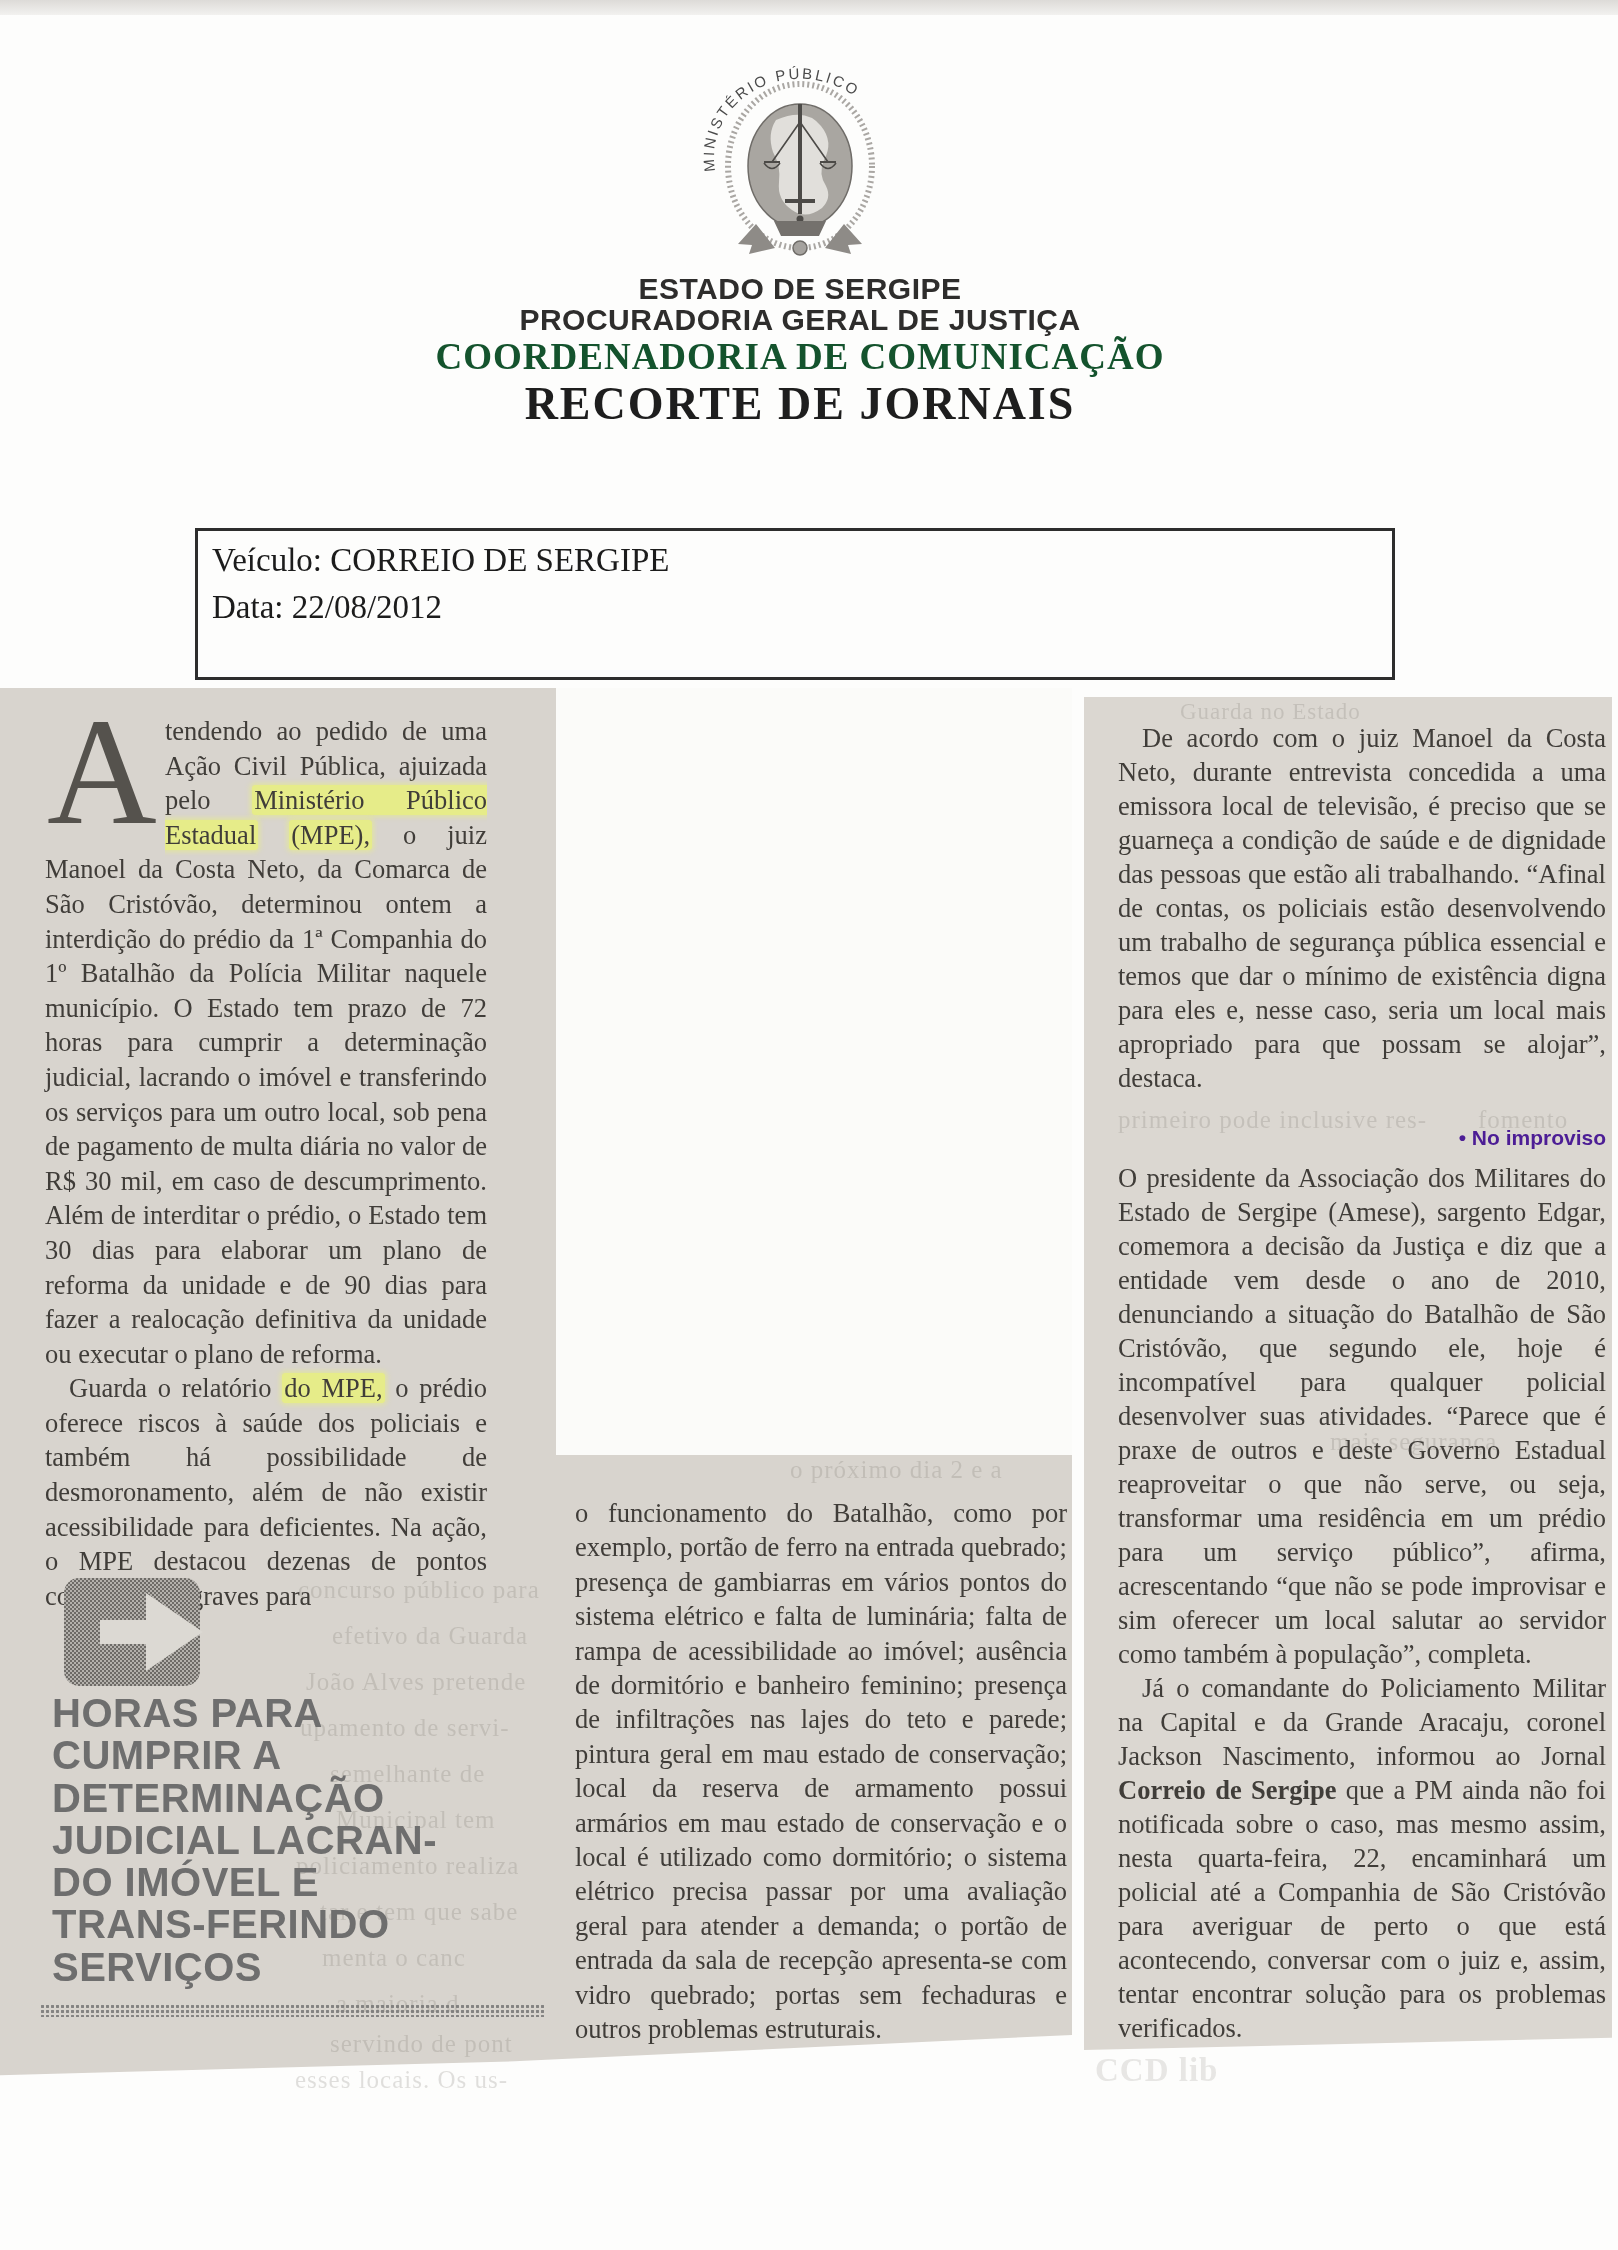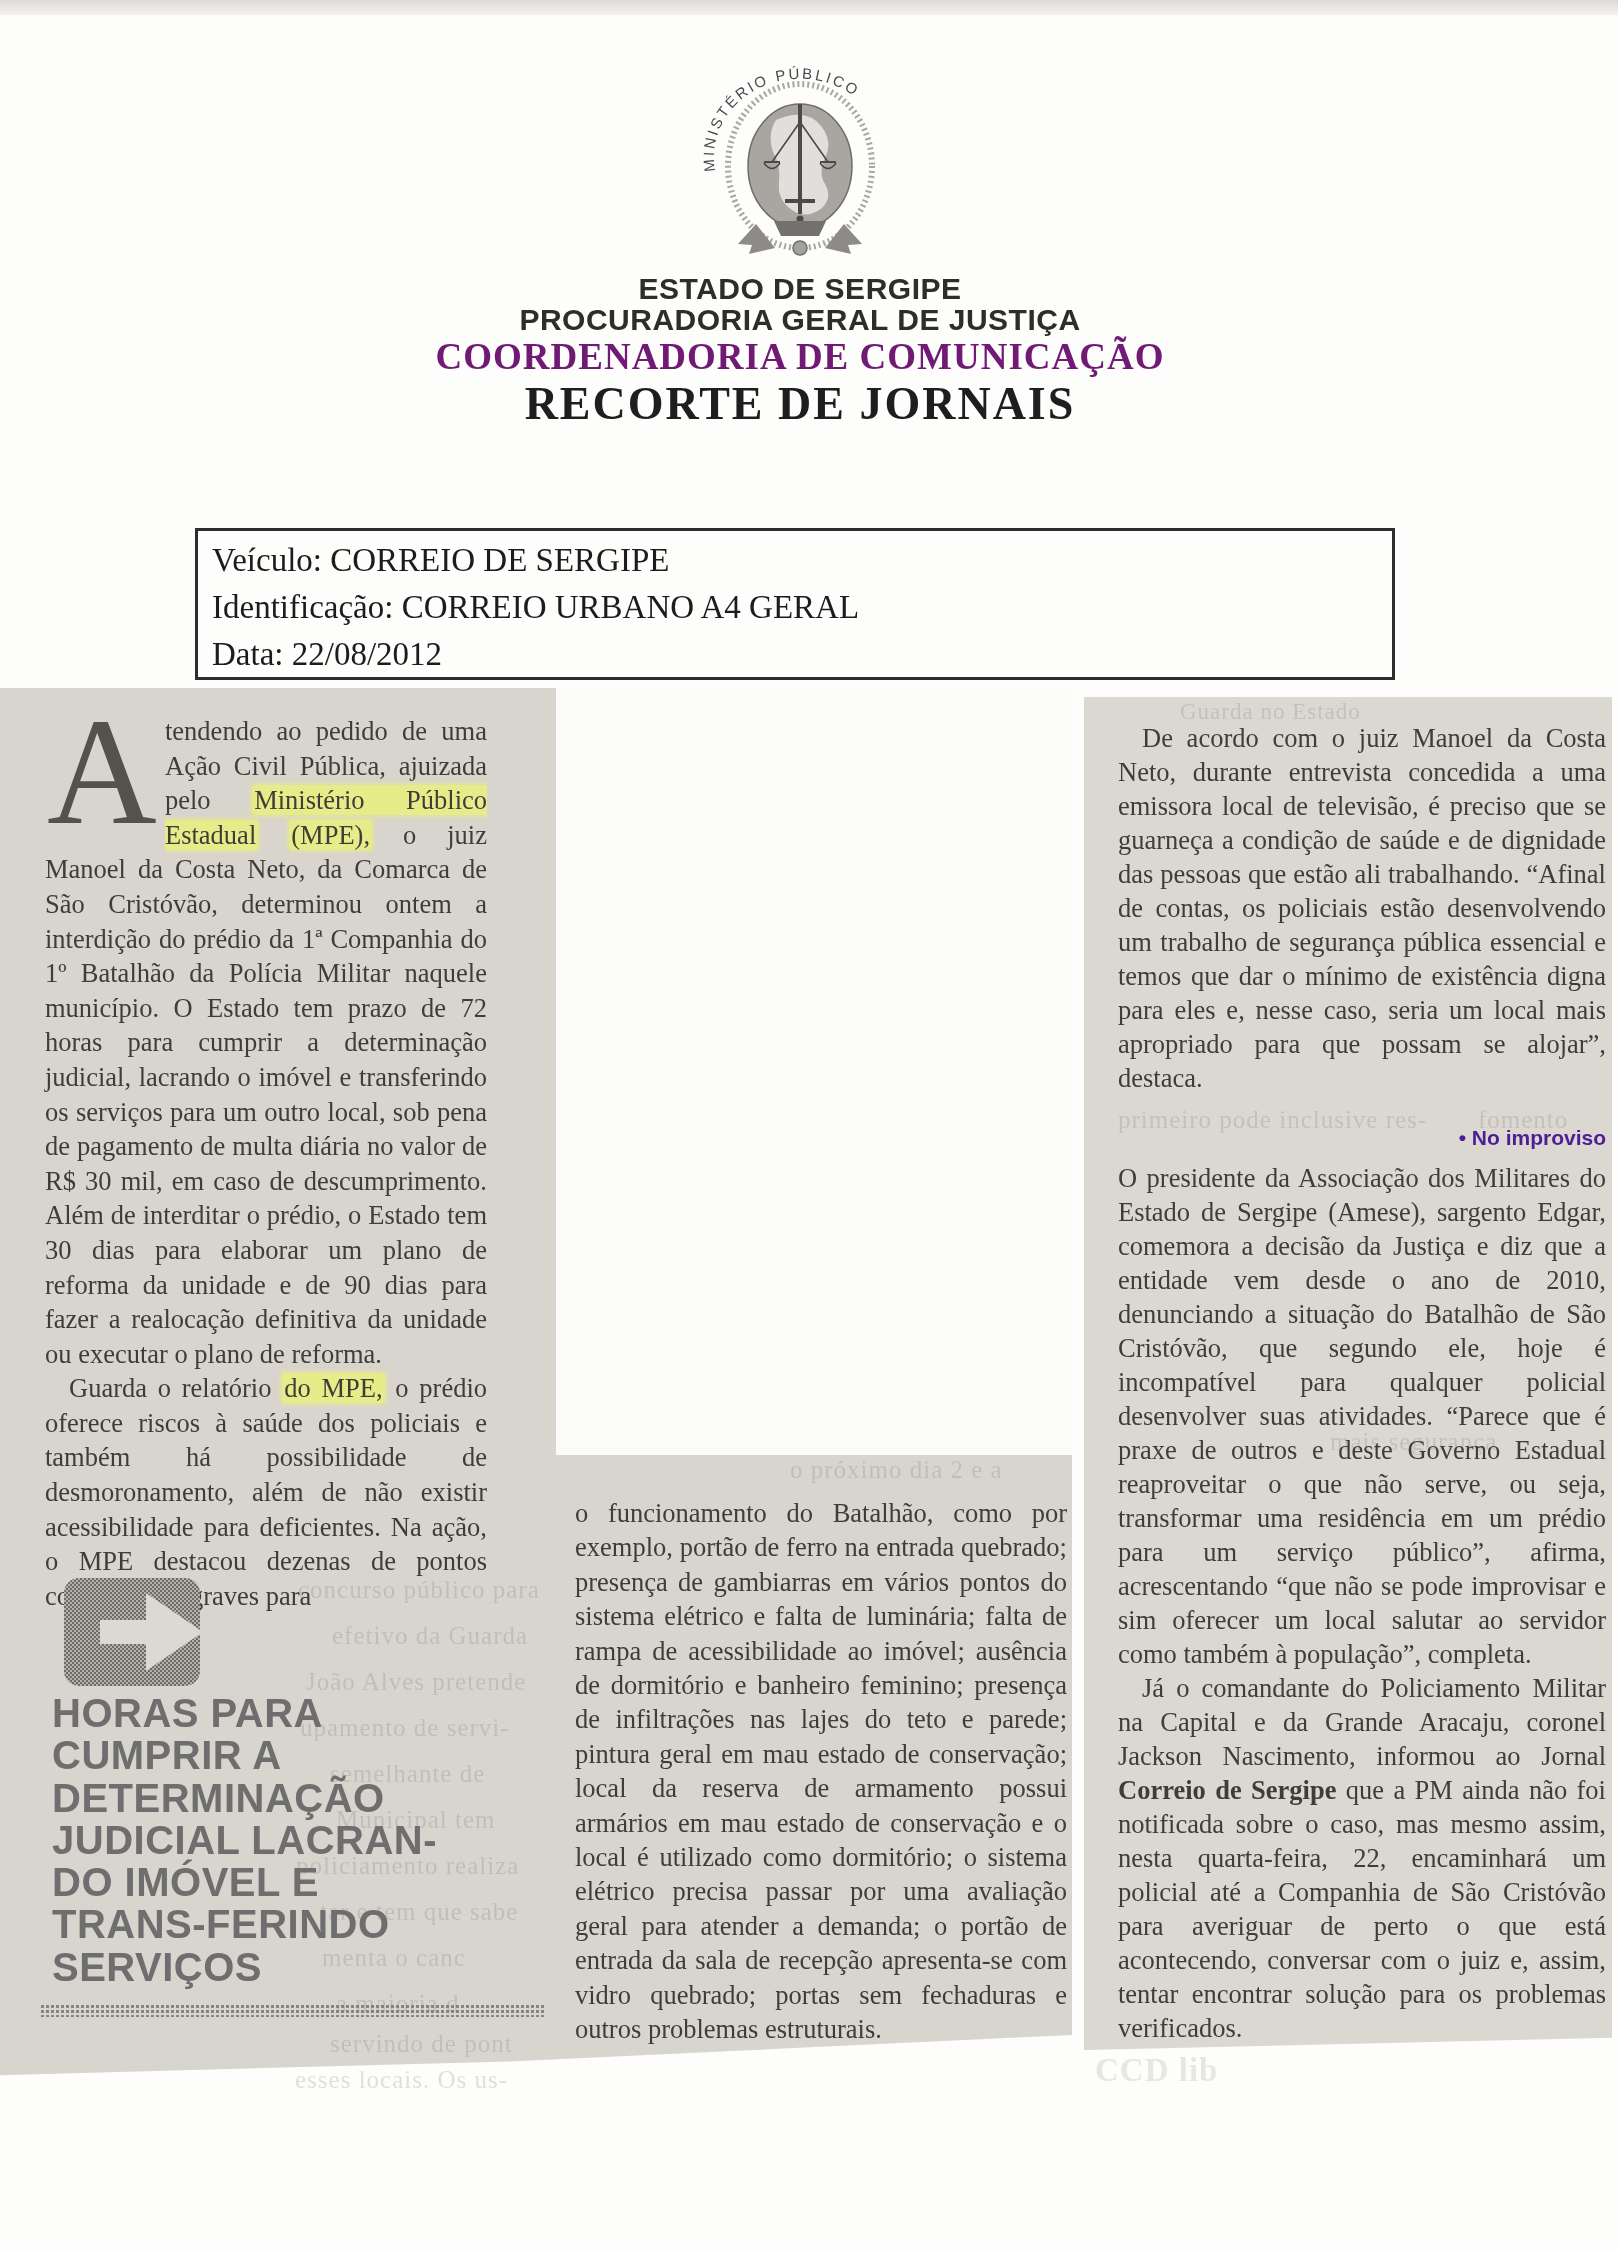--- a/index.html
+++ b/index.html
@@ -4,21 +4,21 @@
 <style>
   html,body{margin:0;padding:0;background:#fff;}
   #page{position:relative;width:1618px;height:2250px;background:#fdfdfc;overflow:hidden;
         font-family:"Liberation Serif","DejaVu Serif",serif;}
   .scan-top{position:absolute;left:0;top:0;width:100%;height:15px;
         background:linear-gradient(#dddbd8,#f2f1ef);}
   
   .hdr{position:absolute;left:0;width:1600px;text-align:center;color:#2e2d2c;}
   .hdr-sans{font-family:"Liberation Sans","DejaVu Sans",sans-serif;font-weight:700;font-size:30px;letter-spacing:.5px;}
   .hdr1{top:272px;} .hdr2{top:303px;}
-  .hdr3{top:335px;font-weight:700;font-size:37px;letter-spacing:1px;color:#701a75;}
+  .hdr3{top:335px;font-weight:700;font-size:37px;letter-spacing:1px;color:#14532d;}
   .hdr4{top:377px;font-weight:700;font-size:46px;letter-spacing:2px;color:#1e1e1e;}
   .logo{position:absolute;left:688px;top:64px;}
   
   .infobox{position:absolute;left:195px;top:528px;width:1200px;height:152px;
         border:3px solid #2d2d2d;background:#fdfdfc;box-sizing:border-box;
         padding:6px 0 0 14px;font-size:33px;line-height:47px;color:#1c1c1c;}
   
   .clipL{position:absolute;left:0;top:688px;width:1072px;height:1390px;background:#d8d4ce;
         clip-path:polygon(0 0,100% 0,100% 96.9%,48% 98.8%,0 99.8%);z-index:0;}
   .clipR{position:absolute;left:1084px;top:697px;width:528px;height:1353px;background:#dbd7d1;
@@ -87,21 +87,20 @@
     </text>
   </svg>
 
   <div class="hdr hdr-sans hdr1">ESTADO DE SERGIPE</div>
   <div class="hdr hdr-sans hdr2">PROCURADORIA GERAL DE JUSTIÇA</div>
   <div class="hdr hdr3">COORDENADORIA DE COMUNICAÇÃO</div>
   <div class="hdr hdr4">RECORTE DE JORNAIS</div>
 
   <div class="infobox">
     <div>Veículo: CORREIO DE SERGIPE</div>
-    <div>Identificação: CORREIO URBANO A4 GERAL</div>
     <div>Data: 22/08/2012</div>
   </div>
 
   <div class="clipL"></div>
   <div class="clipR"></div>
   <div class="patch"></div>
 
   <div class="ghost g0">concurso público para</div>
   <div class="ghost g1">efetivo da Guarda</div>
   <div class="ghost g2">João Alves pretende</div>

